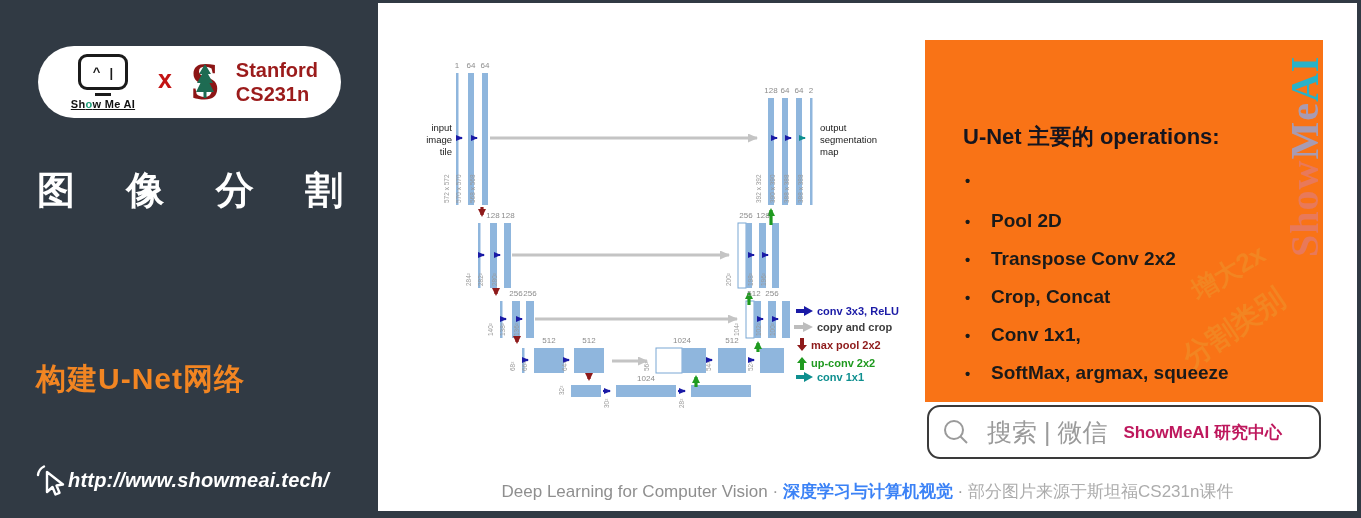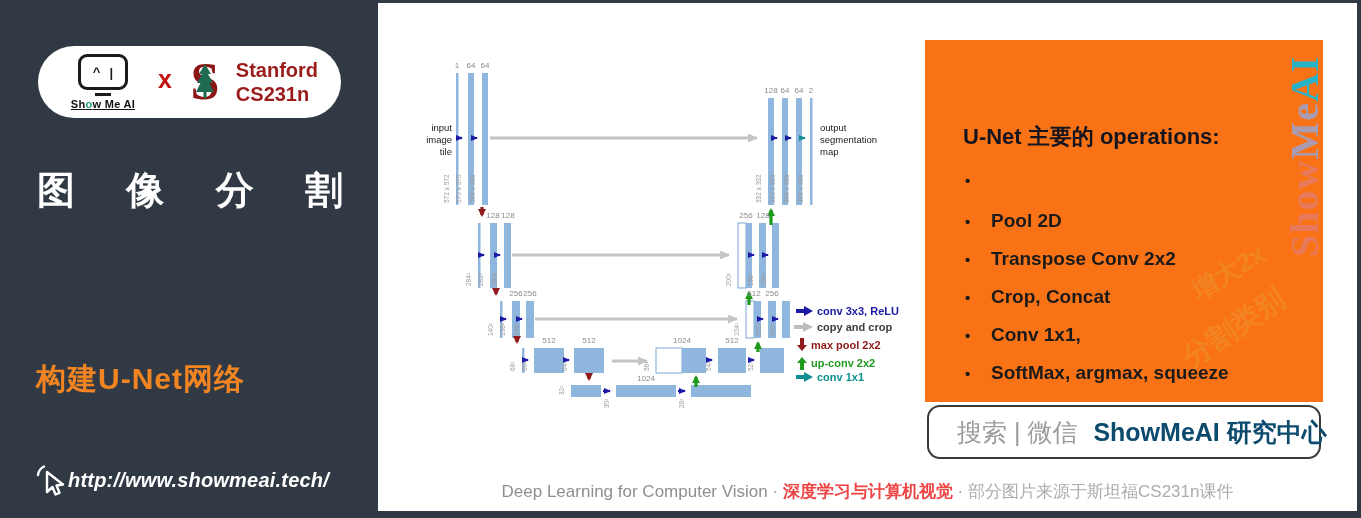--- a/index.html
+++ b/index.html
@@ -42,24 +42,24 @@
   .annot-cls{left:798px;top:305px;font-size:29px;transform:rotate(-34deg);}
   .watermark{position:absolute;left:903px;top:33px;height:240px;width:48px;
              writing-mode:vertical-rl;transform:rotate(180deg);text-align:center;
              font-family:"Liberation Serif",serif;font-weight:bold;font-size:40px;letter-spacing:1px;}
   .wm-show{color:#E8795A;} .wm-me{color:#A89BB2;} .wm-ai{color:#28B2C8;}
   
   .search-bar{position:absolute;left:549px;top:402px;width:394px;height:54px;background:#fff;
               border:2px solid #3A3A3A;border-radius:13px;display:flex;align-items:center;
               padding:0 12px;box-sizing:border-box;gap:16px;}
   .search-hint{font-size:25px;color:#9A9A9A;white-space:nowrap;}
-  .search-brand{font-size:25px;font-weight:bold;color:#0c4a6e;white-space:nowrap;}
+  .search-brand{font-size:17px;font-weight:bold;color:#be185d;white-space:nowrap;}
   
   .footer{position:absolute;left:0;top:477px;width:979px;text-align:center;font-size:17px;white-space:nowrap;}
-  .f-en{color:#8F8F8F;} .f-sep{color:#9A9A9A;} .f-zh{color:#ef4444;font-weight:bold;text-align:right;} .f-credit{color:#ACACAC;}
+  .f-en{color:#8F8F8F;} .f-sep{color:#9A9A9A;} .f-zh{color:#3b82f6;font-weight:bold;text-align:right;} .f-credit{color:#ACACAC;}
   
   .ch{font-size:8px;fill:#8C8C8C;text-anchor:middle;font-family:"Liberation Sans",sans-serif;}
   .sz{font-size:6.5px;fill:#9A9A9A;font-family:"Liberation Sans",sans-serif;}
   .io{font-size:9.5px;fill:#1A1A1A;font-family:"Liberation Sans",sans-serif;}
   .lg{font-size:11px;font-weight:bold;font-family:"Liberation Sans",sans-serif;}
 </style>
 </head>
 <body>
 
 <div class="stage">

